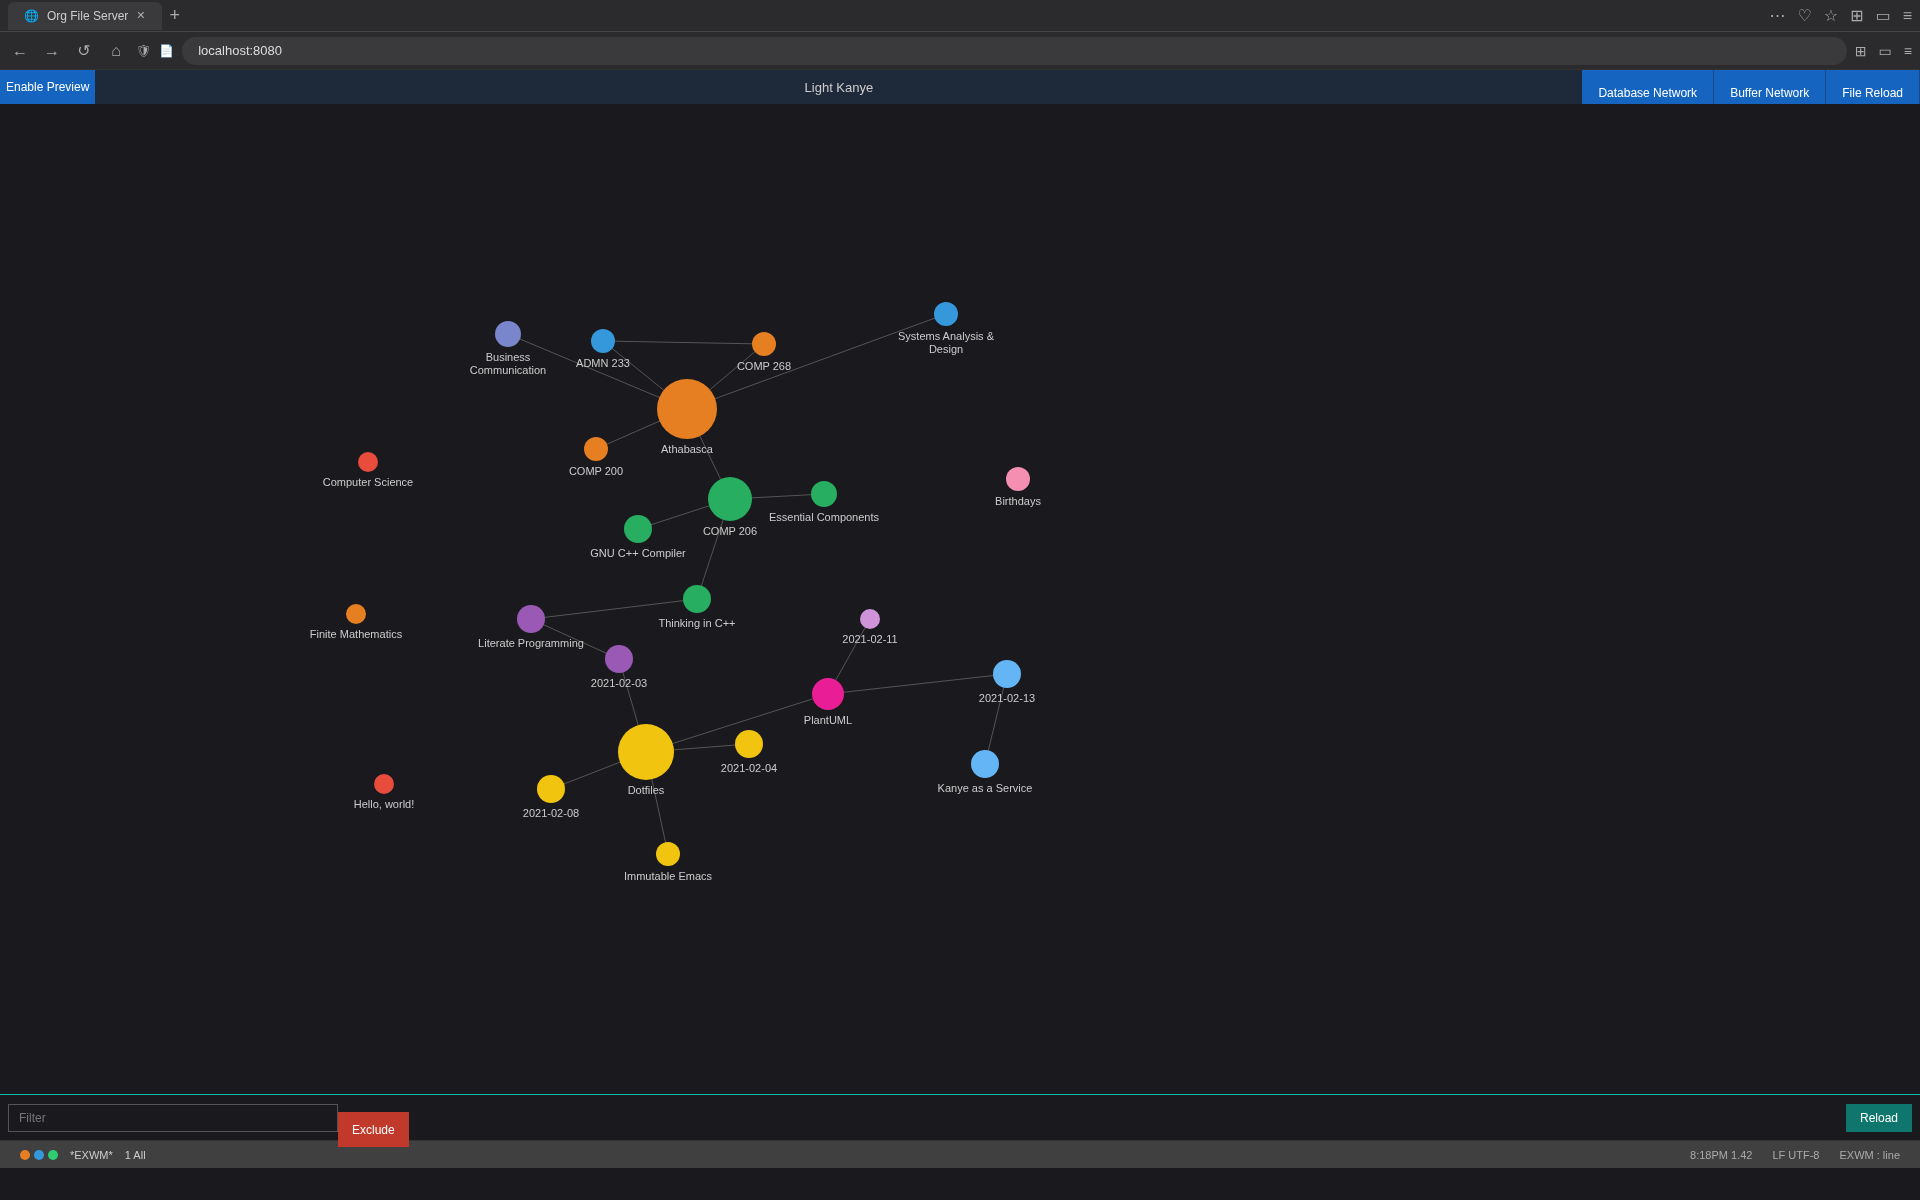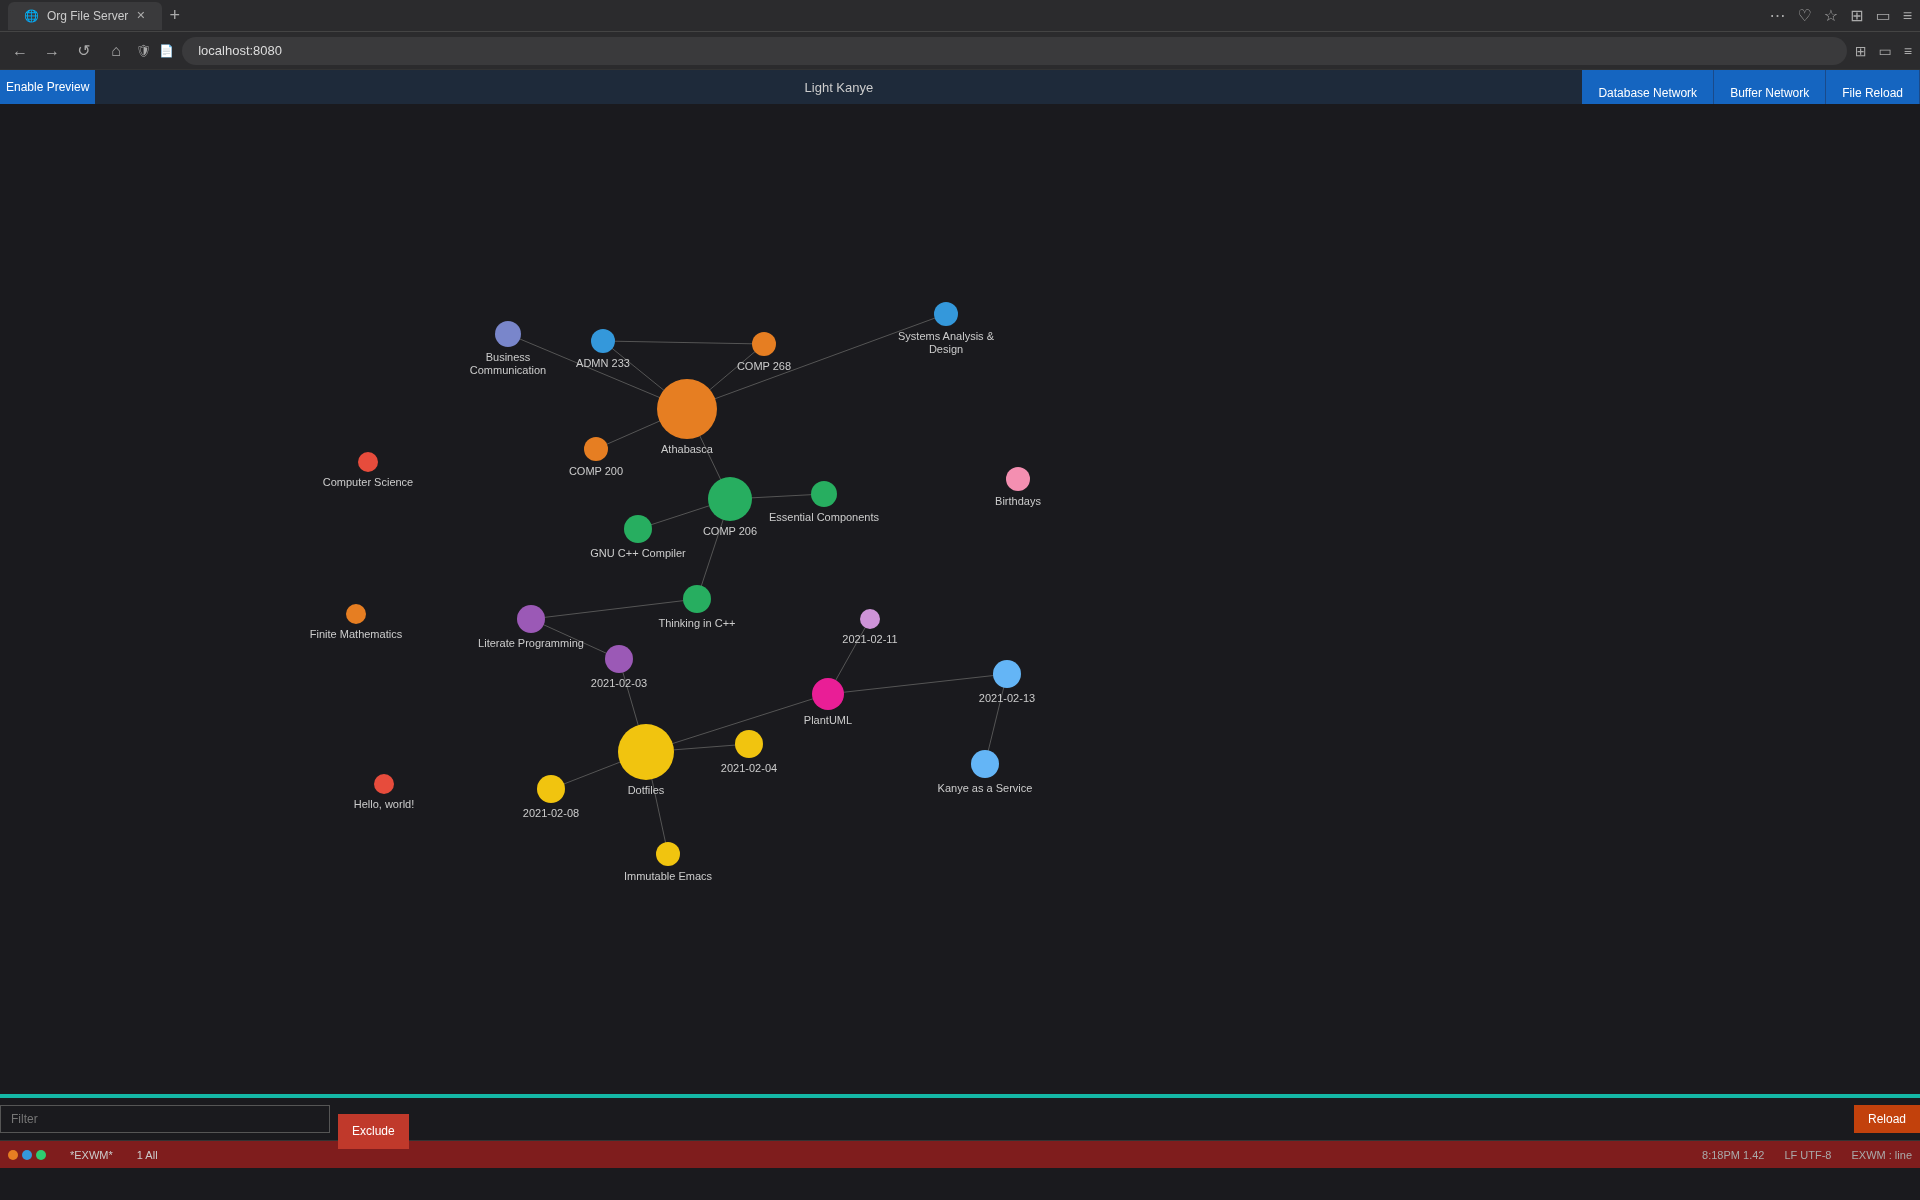--- a/index.html
+++ b/index.html
@@ -137,23 +137,22 @@
       top: 0; left: 0;
       width: 100%; height: 100%;
     }
 
     
     .filter-bar {
       background: #1a1a1e;
       height: 46px;
       display: flex;
       align-items: center;
-      padding: 0 0;
-      gap: 8px;
-      border-top: 4px solid #14b8a6;
+      padding: 0 8px;
+      border-top: 1px solid #14b8a6;
     }
     .filter-input {
       background: #1a1a1e;
       border: 1px solid #555;
       color: #ccc;
       padding: 4px 10px;
       font-size: 12px;
       width: 330px;
       height: 28px;
       outline: none;
@@ -162,38 +161,38 @@
       background: #c0392b;
       color: white;
       border: none;
       padding: 5px 14px;
       font-size: 12px;
       cursor: pointer;
       height: 35px;
       margin-top: 24px;
     }
     .reload-btn {
-      background: #c2410c;
+      background: #0f766e;
       color: white;
       border: none;
       padding: 5px 14px;
       font-size: 12px;
       cursor: pointer;
       height: 28px;
       margin-left: auto;
     }
 
     
     .status-bar {
-      background: #7f1d1d;
-      height: 28px;
-      display: flex;
-      align-items: center;
-      padding: 0 8px;
-      gap: 24px;
+      background: #404040;
+      height: 28px;
+      display: flex;
+      align-items: center;
+      padding: 0 20px;
+      gap: 12px;
       border-top: 1px solid #333;
       font-size: 11px;
       color: #aaa;
     }
     .status-dots {
       display: flex; gap: 4px; align-items: center;
     }
     .dot { width: 10px; height: 10px; border-radius: 50%; }
     .dot-orange { background: #e67e22; }
     .dot-blue { background: #3498db; }

